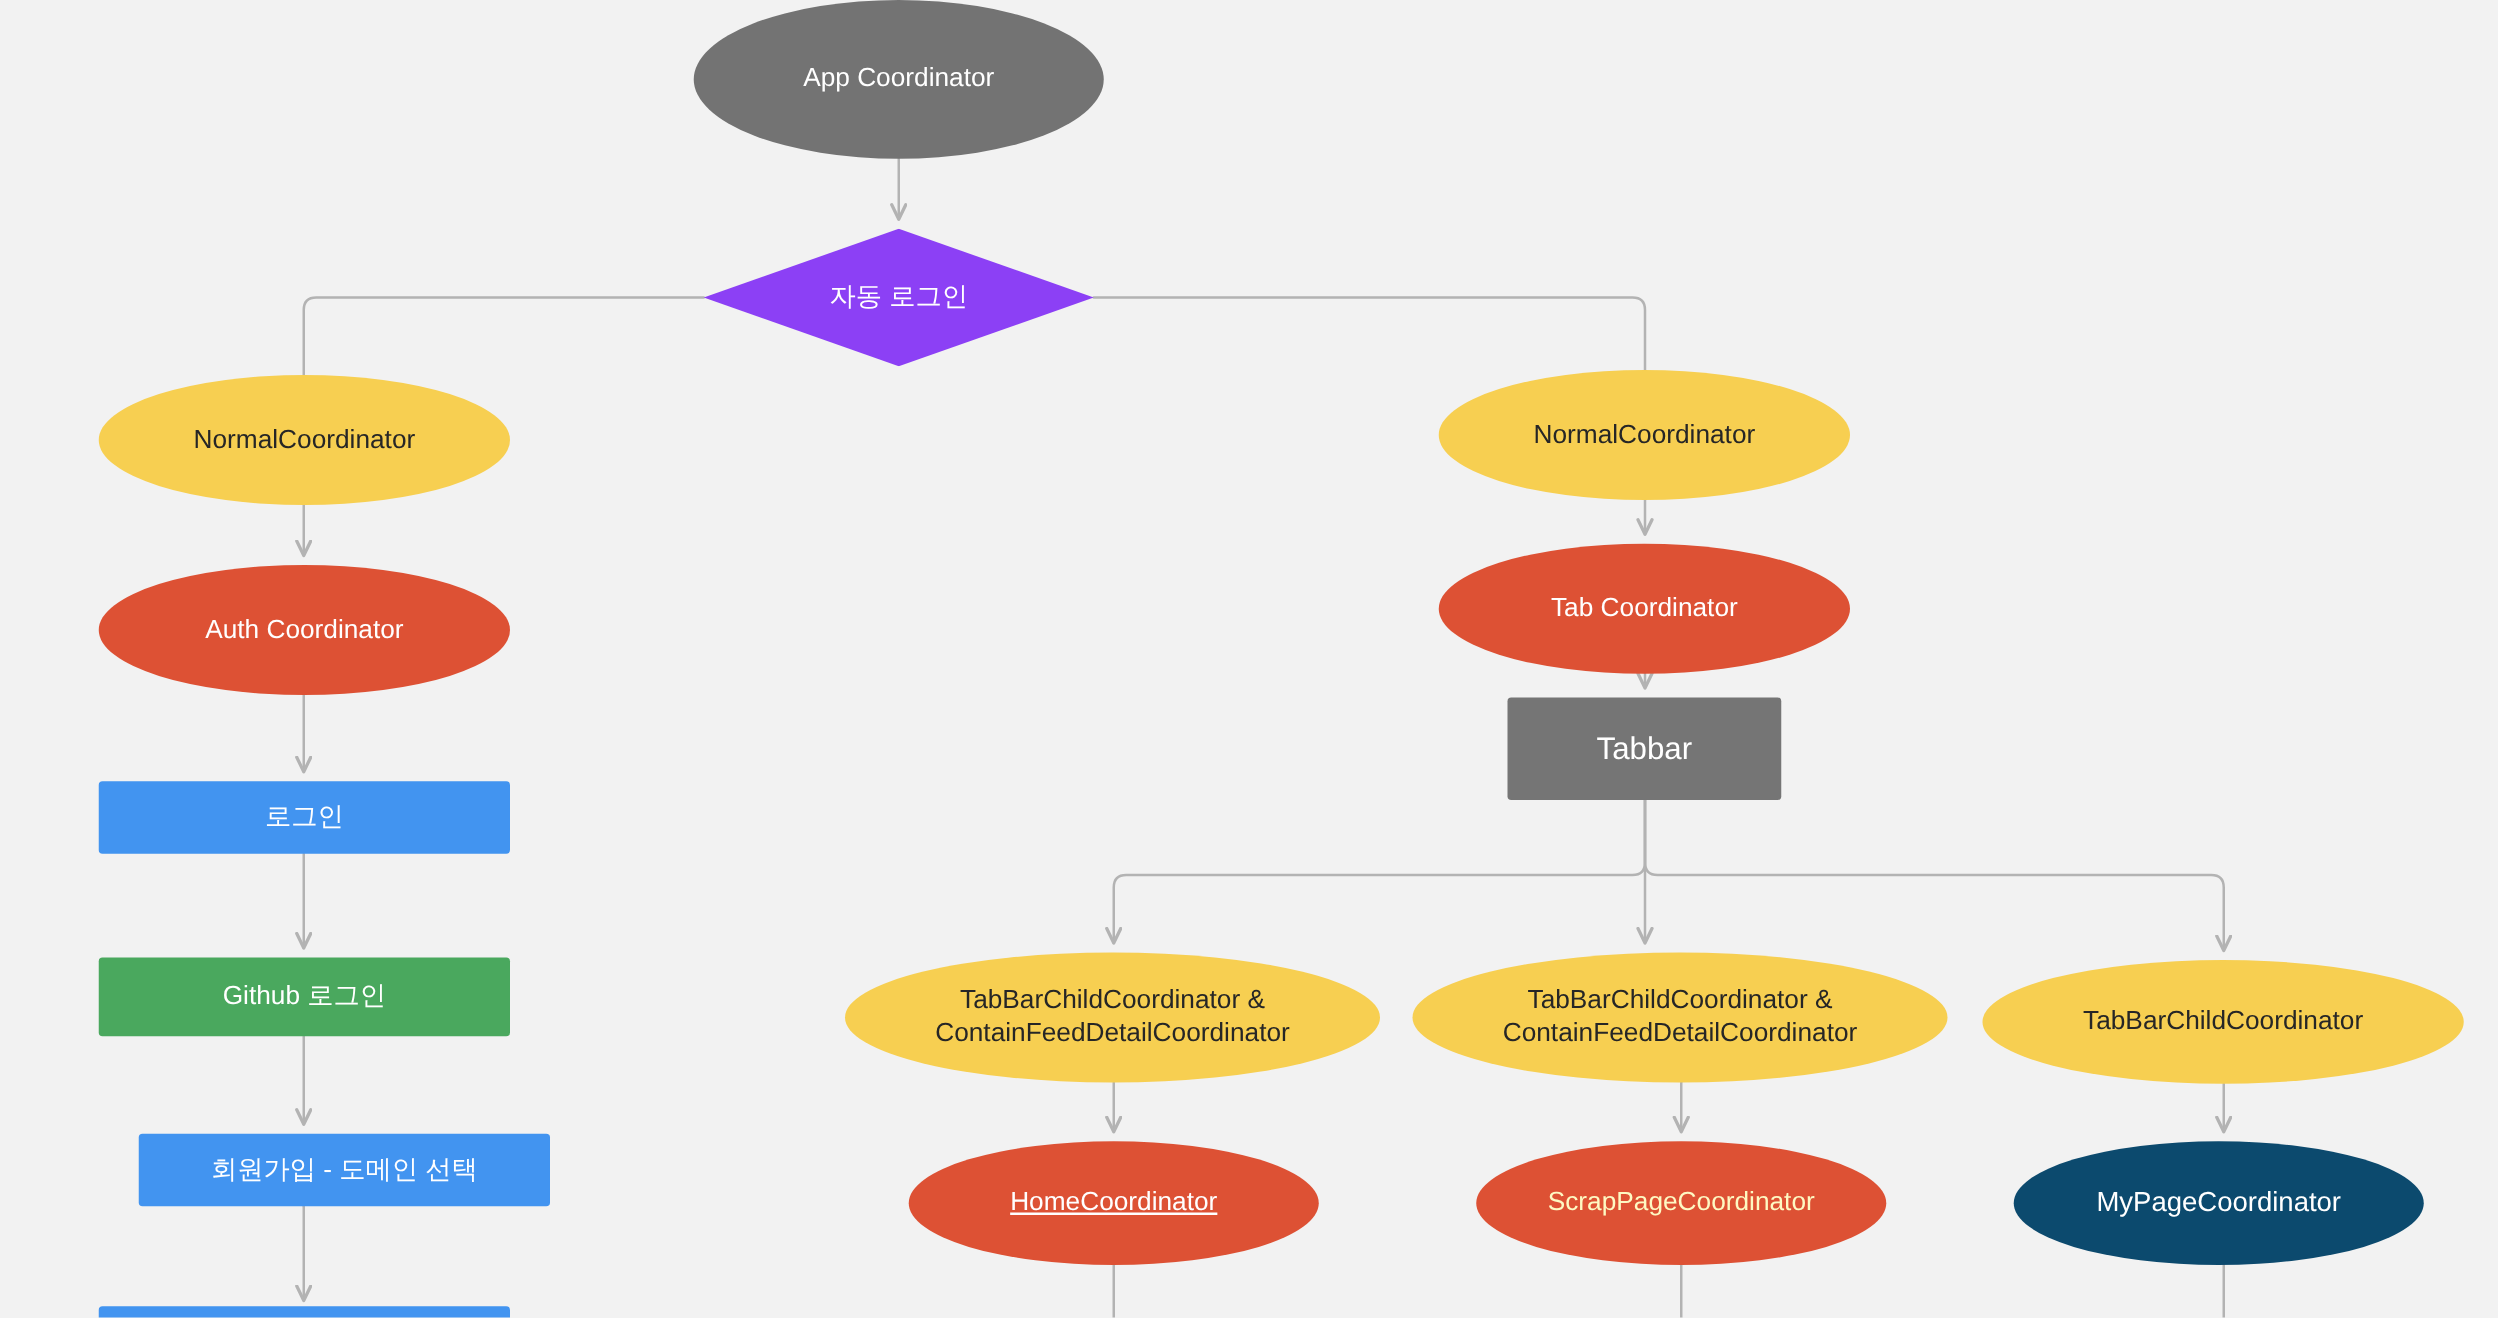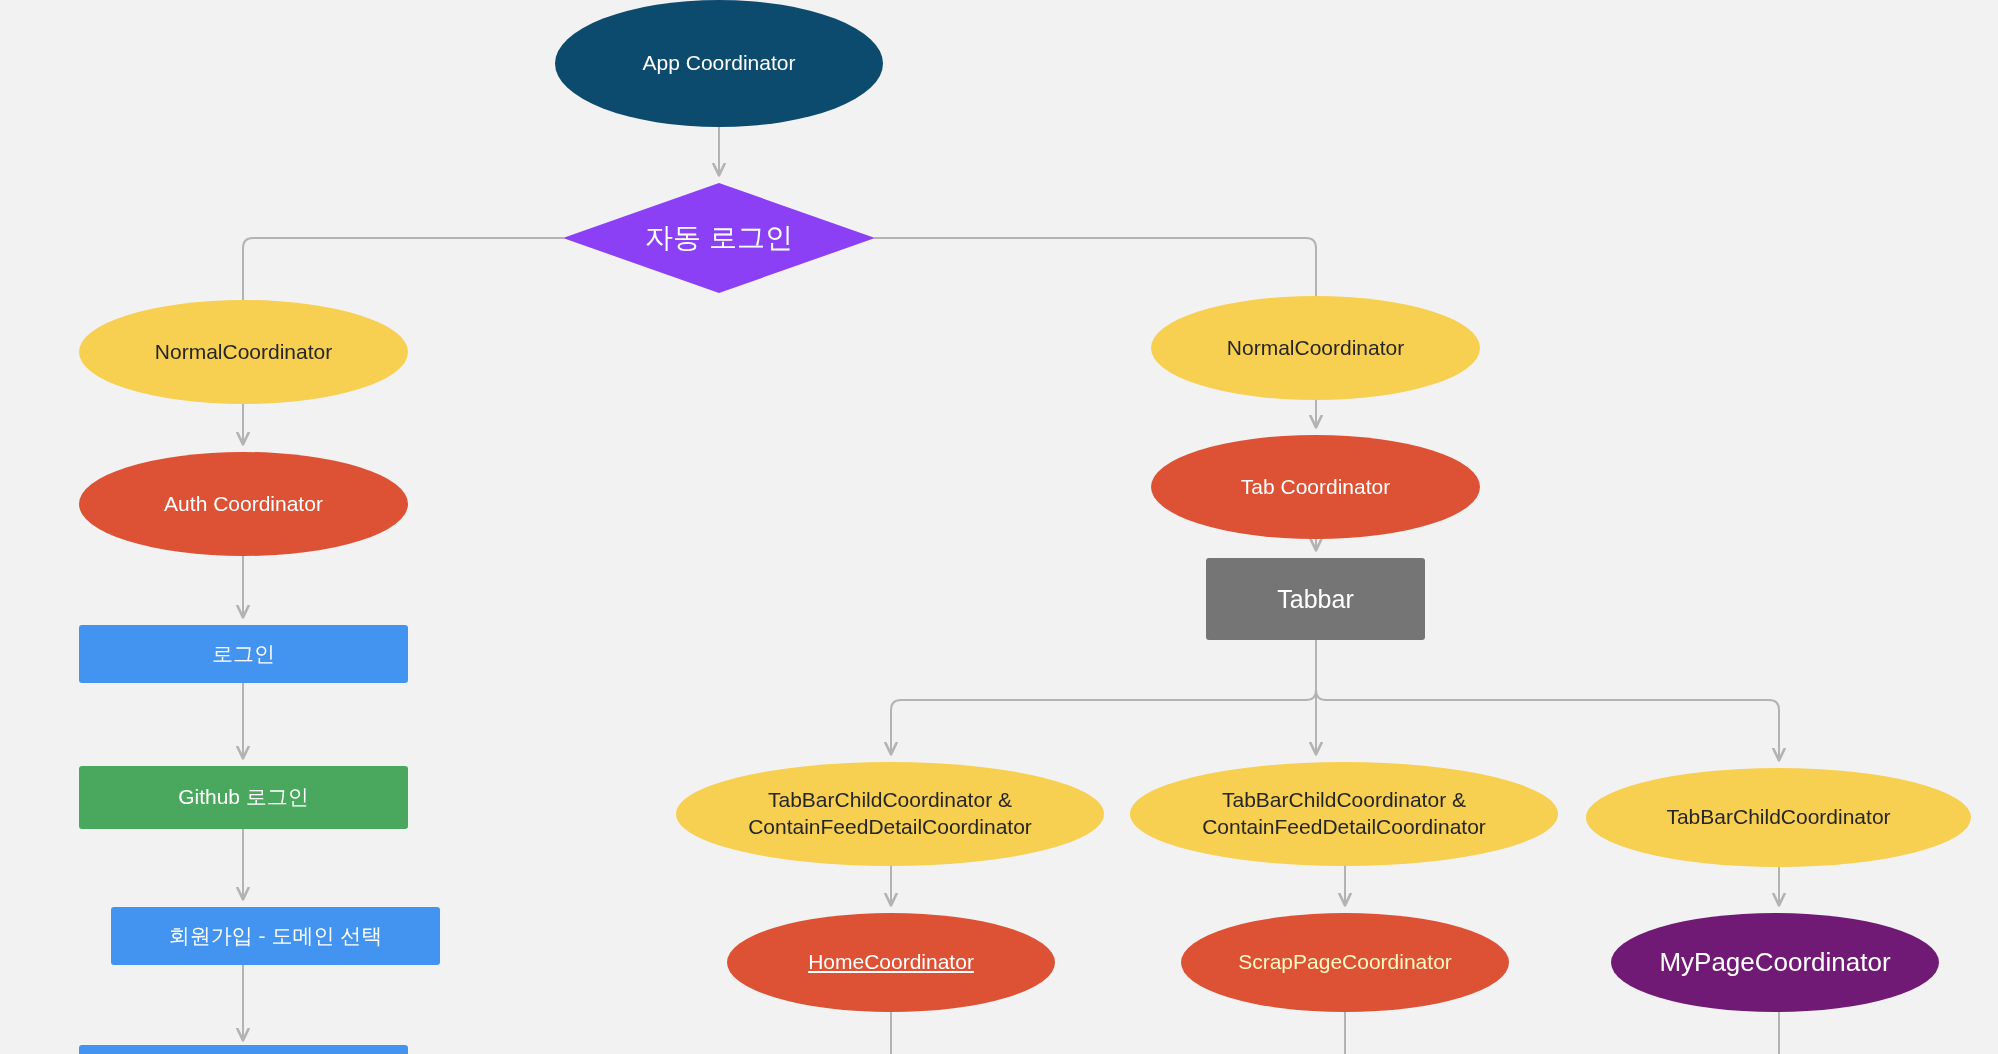--- a/index.html
+++ b/index.html
@@ -89,35 +89,35 @@
         <path d="M 1316 640 L 1316 690 Q 1316 700 1326 700 L 1769 700 Q 1779 700 1779 710 L 1779 760" fill="none" stroke="#b3b3b3" stroke-width="2" stroke-linecap="round" stroke-linejoin="round" marker-end="url(#arrowhead)"></path>
         <path d="M 891 866 L 891 905" fill="none" stroke="#b3b3b3" stroke-width="2" stroke-linecap="round" stroke-linejoin="round" marker-end="url(#arrowhead)"></path>
         <path d="M 1345 866 L 1345 905" fill="none" stroke="#b3b3b3" stroke-width="2" stroke-linecap="round" stroke-linejoin="round" marker-end="url(#arrowhead)"></path>
         <path d="M 1779 867 L 1779 905" fill="none" stroke="#b3b3b3" stroke-width="2" stroke-linecap="round" stroke-linejoin="round" marker-end="url(#arrowhead)"></path>
         <path d="M 891 1012 L 891 1054" fill="none" stroke="#b3b3b3" stroke-width="2" stroke-linecap="round" stroke-linejoin="round"></path>
         <path d="M 1345 1012 L 1345 1054" fill="none" stroke="#b3b3b3" stroke-width="2" stroke-linecap="round" stroke-linejoin="round"></path>
         <path d="M 1779 1012 L 1779 1054" fill="none" stroke="#b3b3b3" stroke-width="2" stroke-linecap="round" stroke-linejoin="round"></path>
       </g>
   </svg>
   <div id="node-layer">
-      <div class="node ellipse" style="left: 555px; top: 0px; width: 328px; height: 127px; color: rgb(255, 255, 255); font-size: 21px; background: #0c4a6e;"><span class="label">App Coordinator</span></div>
-      <div class="node diamond" style="left: 563px; top: 183px; width: 312px; height: 110px; color: rgb(255, 255, 255); font-size: 28px;"><svg class="diamond-shape" viewBox="0 0 312 110" preserveAspectRatio="none">
+      <div class="node ellipse" style="left: 555px; top: 0px; width: 328px; height: 127px; color: rgb(255, 255, 255); font-size: 21px; background: #737373;"><span class="label">App Coordinator</span></div>
+      <div class="node diamond" style="left: 563px; top: 183px; width: 312px; height: 110px; color: rgb(255, 255, 255); font-size: 21px;"><svg class="diamond-shape" viewBox="0 0 312 110" preserveAspectRatio="none">
           <polygon points="156,0 312,55 156,110 0,55" fill="#8c40f5"></polygon>
         </svg><span class="label">자동 로그인</span></div>
       <div class="node ellipse" style="left: 79px; top: 300px; width: 329px; height: 104px; color: rgb(38, 38, 38); font-size: 21px; background: rgb(247, 207, 81);"><span class="label">NormalCoordinator</span></div>
       <div class="node ellipse" style="left: 79px; top: 452px; width: 329px; height: 104px; color: rgb(255, 255, 255); font-size: 21px; background: rgb(221, 81, 52);"><span class="label">Auth Coordinator</span></div>
       <div class="node rect" style="left: 79px; top: 625px; width: 329px; height: 58px; color: rgb(255, 255, 255); font-size: 21px; background: rgb(66, 148, 240);"><span class="label">로그인</span></div>
       <div class="node rect" style="left: 79px; top: 766px; width: 329px; height: 63px; color: rgb(255, 255, 255); font-size: 21px; background: rgb(74, 168, 94);"><span class="label">Github 로그인</span></div>
       <div class="node rect" style="left: 79px; top: 907px; width: 329px; height: 58px; color: rgb(255, 255, 255); font-size: 21px; background: rgb(66, 148, 240); margin-left: 32px;"><span class="label">회원가입 - 도메인 선택</span></div>
       <div class="node rect" style="left: 79px; top: 1045px; width: 329px; height: 58px; color: rgb(255, 255, 255); font-size: 21px; background: rgb(66, 148, 240);"><span class="label"></span></div>
       <div class="node ellipse" style="left: 1151px; top: 296px; width: 329px; height: 104px; color: rgb(38, 38, 38); font-size: 21px; background: rgb(247, 207, 81);"><span class="label">NormalCoordinator</span></div>
       <div class="node ellipse" style="left: 1151px; top: 435px; width: 329px; height: 104px; color: rgb(255, 255, 255); font-size: 21px; background: rgb(221, 81, 52);"><span class="label">Tab Coordinator</span></div>
       <div class="node rect" style="left: 1206px; top: 558px; width: 219px; height: 82px; color: rgb(255, 255, 255); font-size: 25px; background: rgb(117, 117, 117);"><span class="label">Tabbar</span></div>
       <div class="node ellipse" style="left: 676px; top: 762px; width: 428px; height: 104px; color: rgb(38, 38, 38); font-size: 21px; background: rgb(247, 207, 81);"><span class="label">TabBarChildCoordinator &amp;
 ContainFeedDetailCoordinator</span></div>
       <div class="node ellipse" style="left: 1130px; top: 762px; width: 428px; height: 104px; color: rgb(38, 38, 38); font-size: 21px; background: rgb(247, 207, 81);"><span class="label">TabBarChildCoordinator &amp;
 ContainFeedDetailCoordinator</span></div>
       <div class="node ellipse" style="left: 1586px; top: 768px; width: 385px; height: 99px; color: rgb(38, 38, 38); font-size: 21px; background: rgb(247, 207, 81);"><span class="label">TabBarChildCoordinator</span></div>
       <div class="node ellipse" style="left: 727px; top: 913px; width: 328px; height: 99px; color: rgb(255, 255, 255); font-size: 21px; background: rgb(221, 81, 52); text-decoration: underline;"><span class="label">HomeCoordinator</span></div>
       <div class="node ellipse" style="left: 1181px; top: 913px; width: 328px; height: 99px; color: #fef9c3; font-size: 21px; background: rgb(221, 81, 52);"><span class="label">ScrapPageCoordinator</span></div>
-      <div class="node ellipse" style="left: 1611px; top: 913px; width: 328px; height: 99px; color: rgb(255, 255, 255); font-size: 26px; background: #701a75;"><span class="label">MyPageCoordinator</span></div>
+      <div class="node ellipse" style="left: 1611px; top: 913px; width: 328px; height: 99px; color: rgb(255, 255, 255); font-size: 22px; background: #0c4a6e;"><span class="label">MyPageCoordinator</span></div>
     </div>
 </div>
 
 </body></html>

